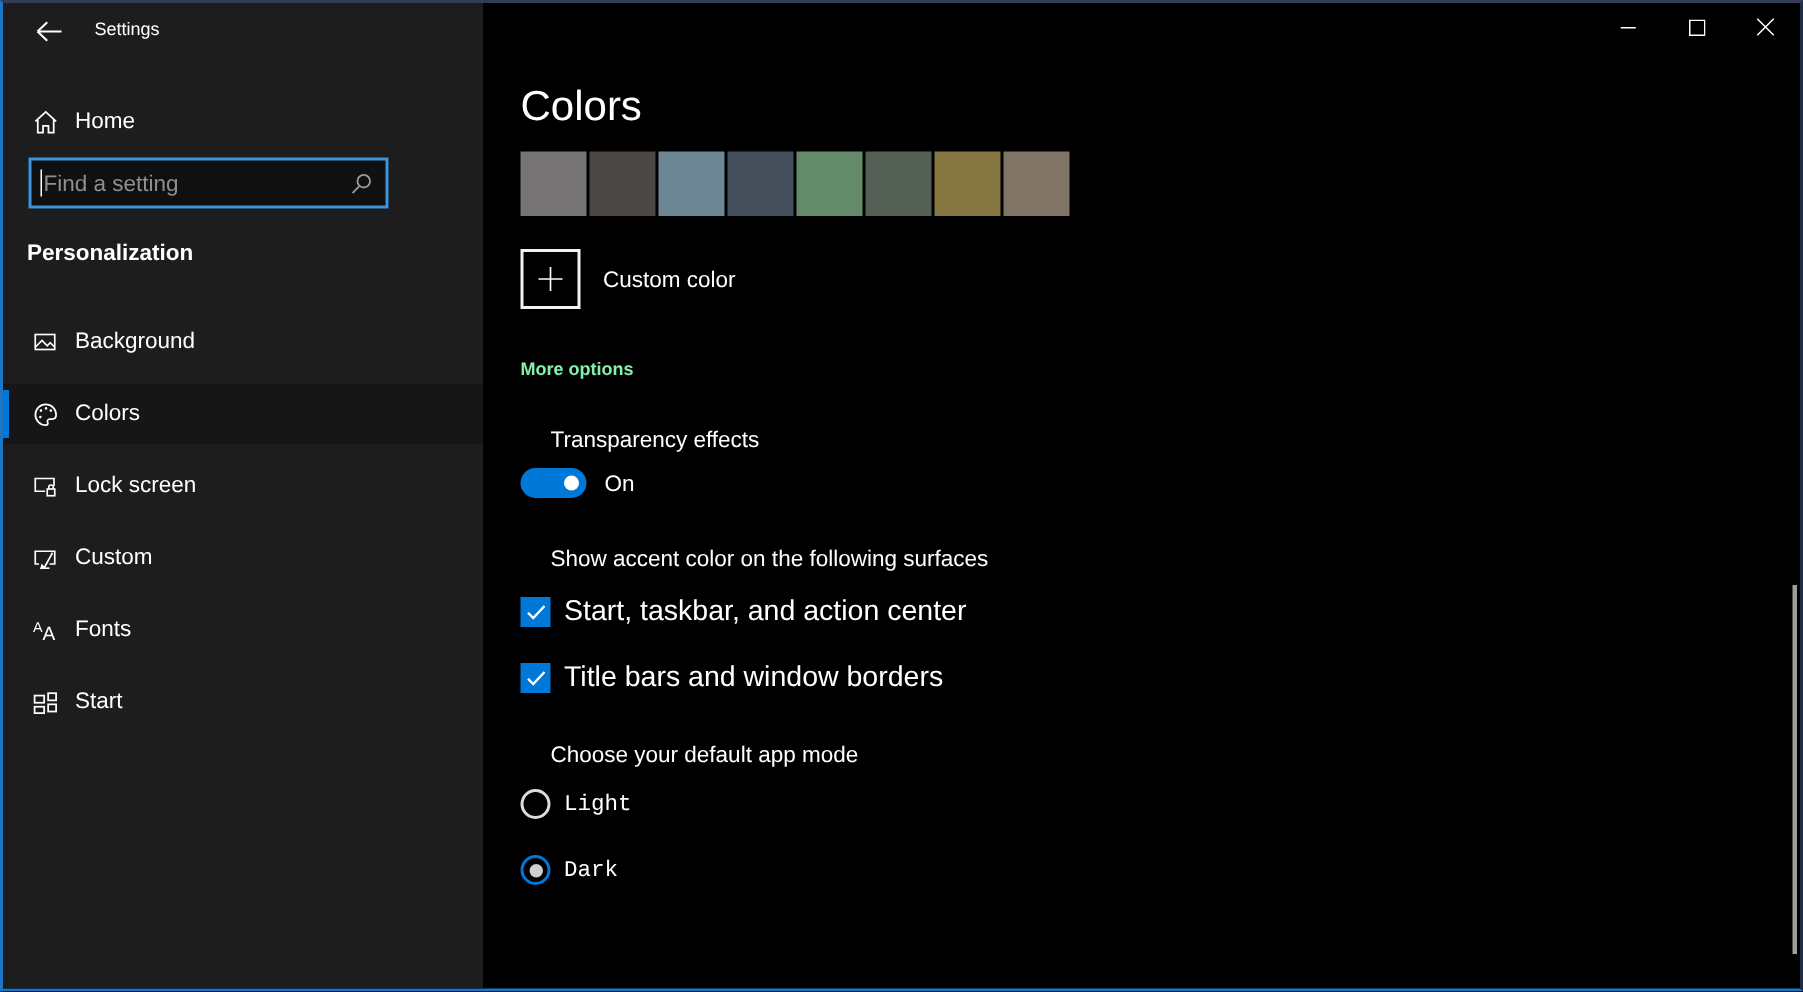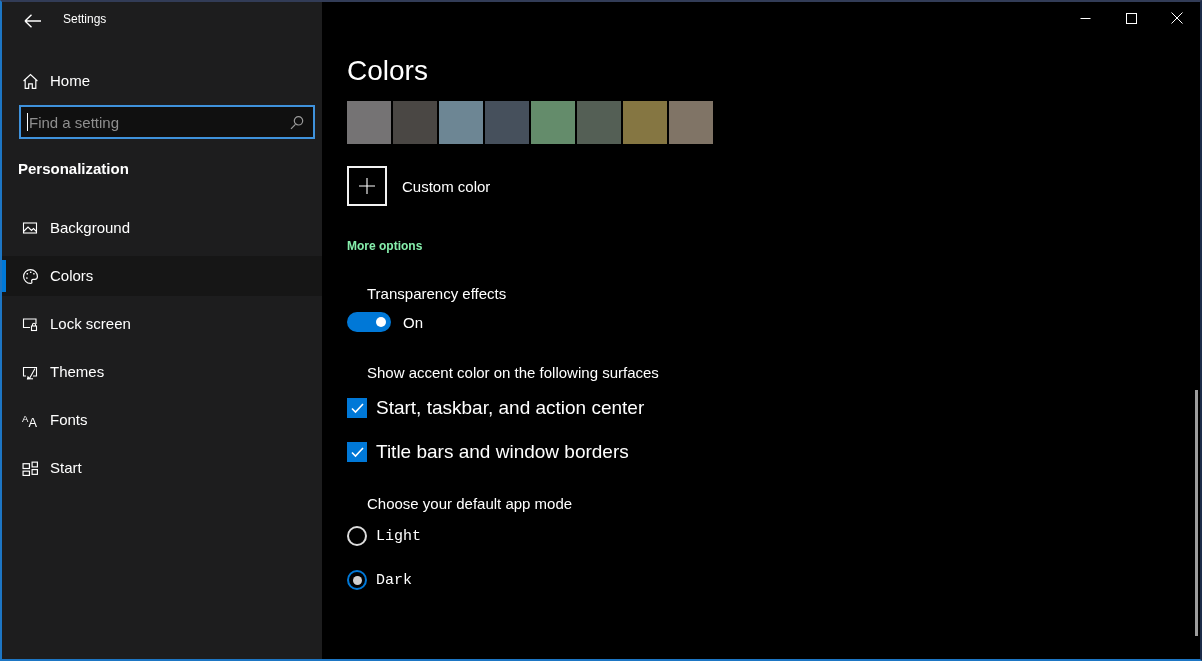--- a/index.html
+++ b/index.html
@@ -19,21 +19,21 @@
   .sidebar { position:absolute; left:0; top:0; width:320px; height:100%; background:#1d1d1e; }
 
   .back-btn { position:absolute; left:14px; top:6px; width:34px; height:26px;
     display:flex; align-items:center; justify-content:center; cursor:pointer; }
   .app-title { position:absolute; left:61px; top:10px; font-size:12px; color:#fff; }
 
   .home-row { position:absolute; left:0; top:62px; width:100%; height:34px; cursor:pointer; }
   .home-row .nav-icon { position:absolute; left:20px; top:9px; }
   .home-row .nav-label { position:absolute; left:48px; top:8px; font-size:15px; color:#fff; }
 
-  .search-box { position:absolute; left:17px; top:103px; width:296px; height:34px;
+  .search-box { position:absolute; left:17px; top:103px; width:240px; height:34px;
     border:2px solid #3f92dc; background:#101010; }
   .search-box input { position:absolute; left:0; top:0; width:100%; height:100%;
     background:transparent; border:none; outline:none; color:#e8e8e8;
     font-size:15px; padding:0 32px 0 8px; font-family:inherit; }
   .search-box input::placeholder { color:#8f8f8f; opacity:1; }
   .text-cursor { position:absolute; left:6px; top:6px; width:1px; height:18px; background:#fff; }
   .search-icon { position:absolute; right:8px; top:8px; }
 
   .section-title { position:absolute; left:16px; top:158px; font-size:15px; font-weight:bold; color:#fff; }
 
@@ -163,21 +163,21 @@
 
     <div class="nav-item" style="top:350px">
 
       <span class="nav-icon">
         <svg width="16" height="16" viewBox="0 0 16 16" fill="none" stroke="#fff" stroke-width="1.1">
           <path d="M4 12 H1.5 V3.5 H14.5 V12 H11"></path>
           <path d="M7.5 14.5 L13 4.5 M5.5 14.8 L7.5 14.5 L6 12.8 Z"></path>
           <path d="M5 14.8 H11"></path>
         </svg>
       </span>
-      <span class="nav-label">Themes</span>
+      <span class="nav-label">Custom</span>
     </div>
 
     <div class="nav-item" style="top:398px">
 
       <span class="nav-icon">
         <svg width="17" height="17" viewBox="0 0 16 16" fill="#fff">
           <text x="0" y="9" font-size="9" font-family="Liberation Sans, sans-serif">A</text>
           <text x="6" y="14" font-size="12" font-family="Liberation Sans, sans-serif">A</text>
         </svg>
       </span>

